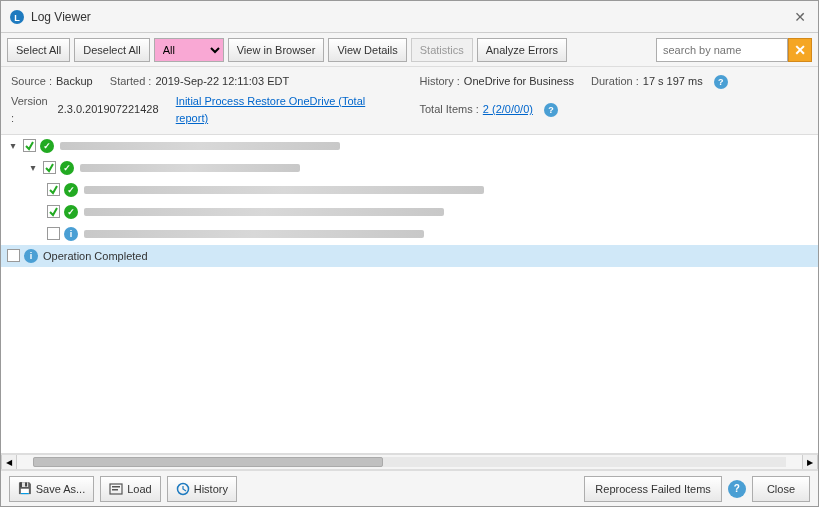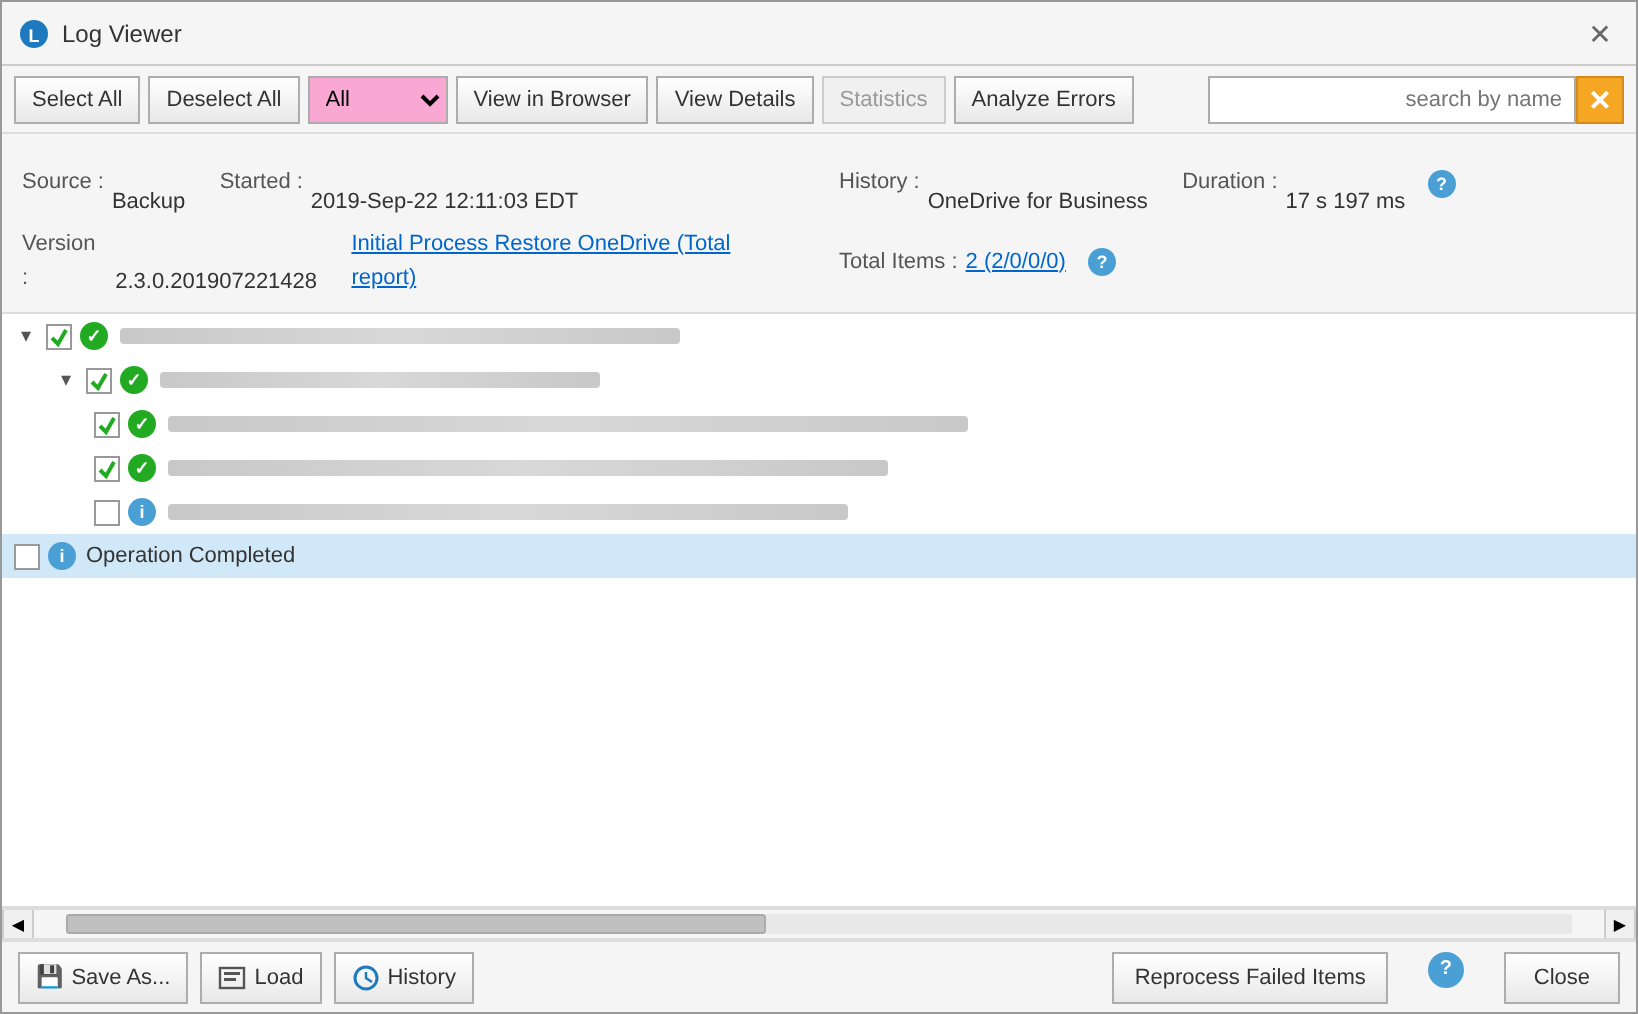--- a/index.html
+++ b/index.html
@@ -101,26 +101,25 @@
       width: 70px;
       cursor: pointer;
     }
     .search-box {
       display: flex;
       align-items: center;
       margin-left: auto;
     }
     .search-input {
       height: 24px;
-      width: 184px;
+      width: 132px;
       border: 1px solid #adadad;
       padding: 2px 6px;
       font-size: 11px;
       color: #999;
-      text-align: right;
     }
     .search-clear-btn {
       width: 24px;
       height: 24px;
       background: #f5a623;
       border: 1px solid #d4891a;
       cursor: pointer;
       display: flex;
       align-items: center;
       justify-content: center;
@@ -138,21 +137,21 @@
       grid-template-columns: 1fr 1fr;
       gap: 2px 20px;
       line-height: 1.6;
     }
     .info-row {
       display: flex;
       align-items: center;
       gap: 4px;
     }
     .info-label { color: #555; }
-    .info-value { color: #333; font-weight: 500; margin-top: 20px; }
+    .info-value { color: #333; font-weight: 500; }
     .info-link { color: #0066cc; text-decoration: underline; cursor: pointer; }
     .help-icon {
       width: 14px;
       height: 14px;
       border-radius: 50%;
       background: #4a9fd4;
       color: white;
       display: inline-flex;
       align-items: center;
       justify-content: center;
@@ -272,21 +271,22 @@
       border-top: 1px solid #ddd;
       padding: 4px 8px;
       display: flex;
       align-items: center;
       gap: 6px;
       height: 36px;
     }
     .bottom-bar-right {
       margin-left: auto;
       display: flex;
-      gap: 20px;
+      align-items: center;
+      gap: 6px;
     }
     .btn-with-icon {
       padding: 3px 8px;
       border: 1px solid #adadad;
       background: linear-gradient(to bottom, #ffffff, #e8e8e8);
       cursor: pointer;
       font-size: 11px;
       color: #333;
       height: 26px;
       display: flex;

